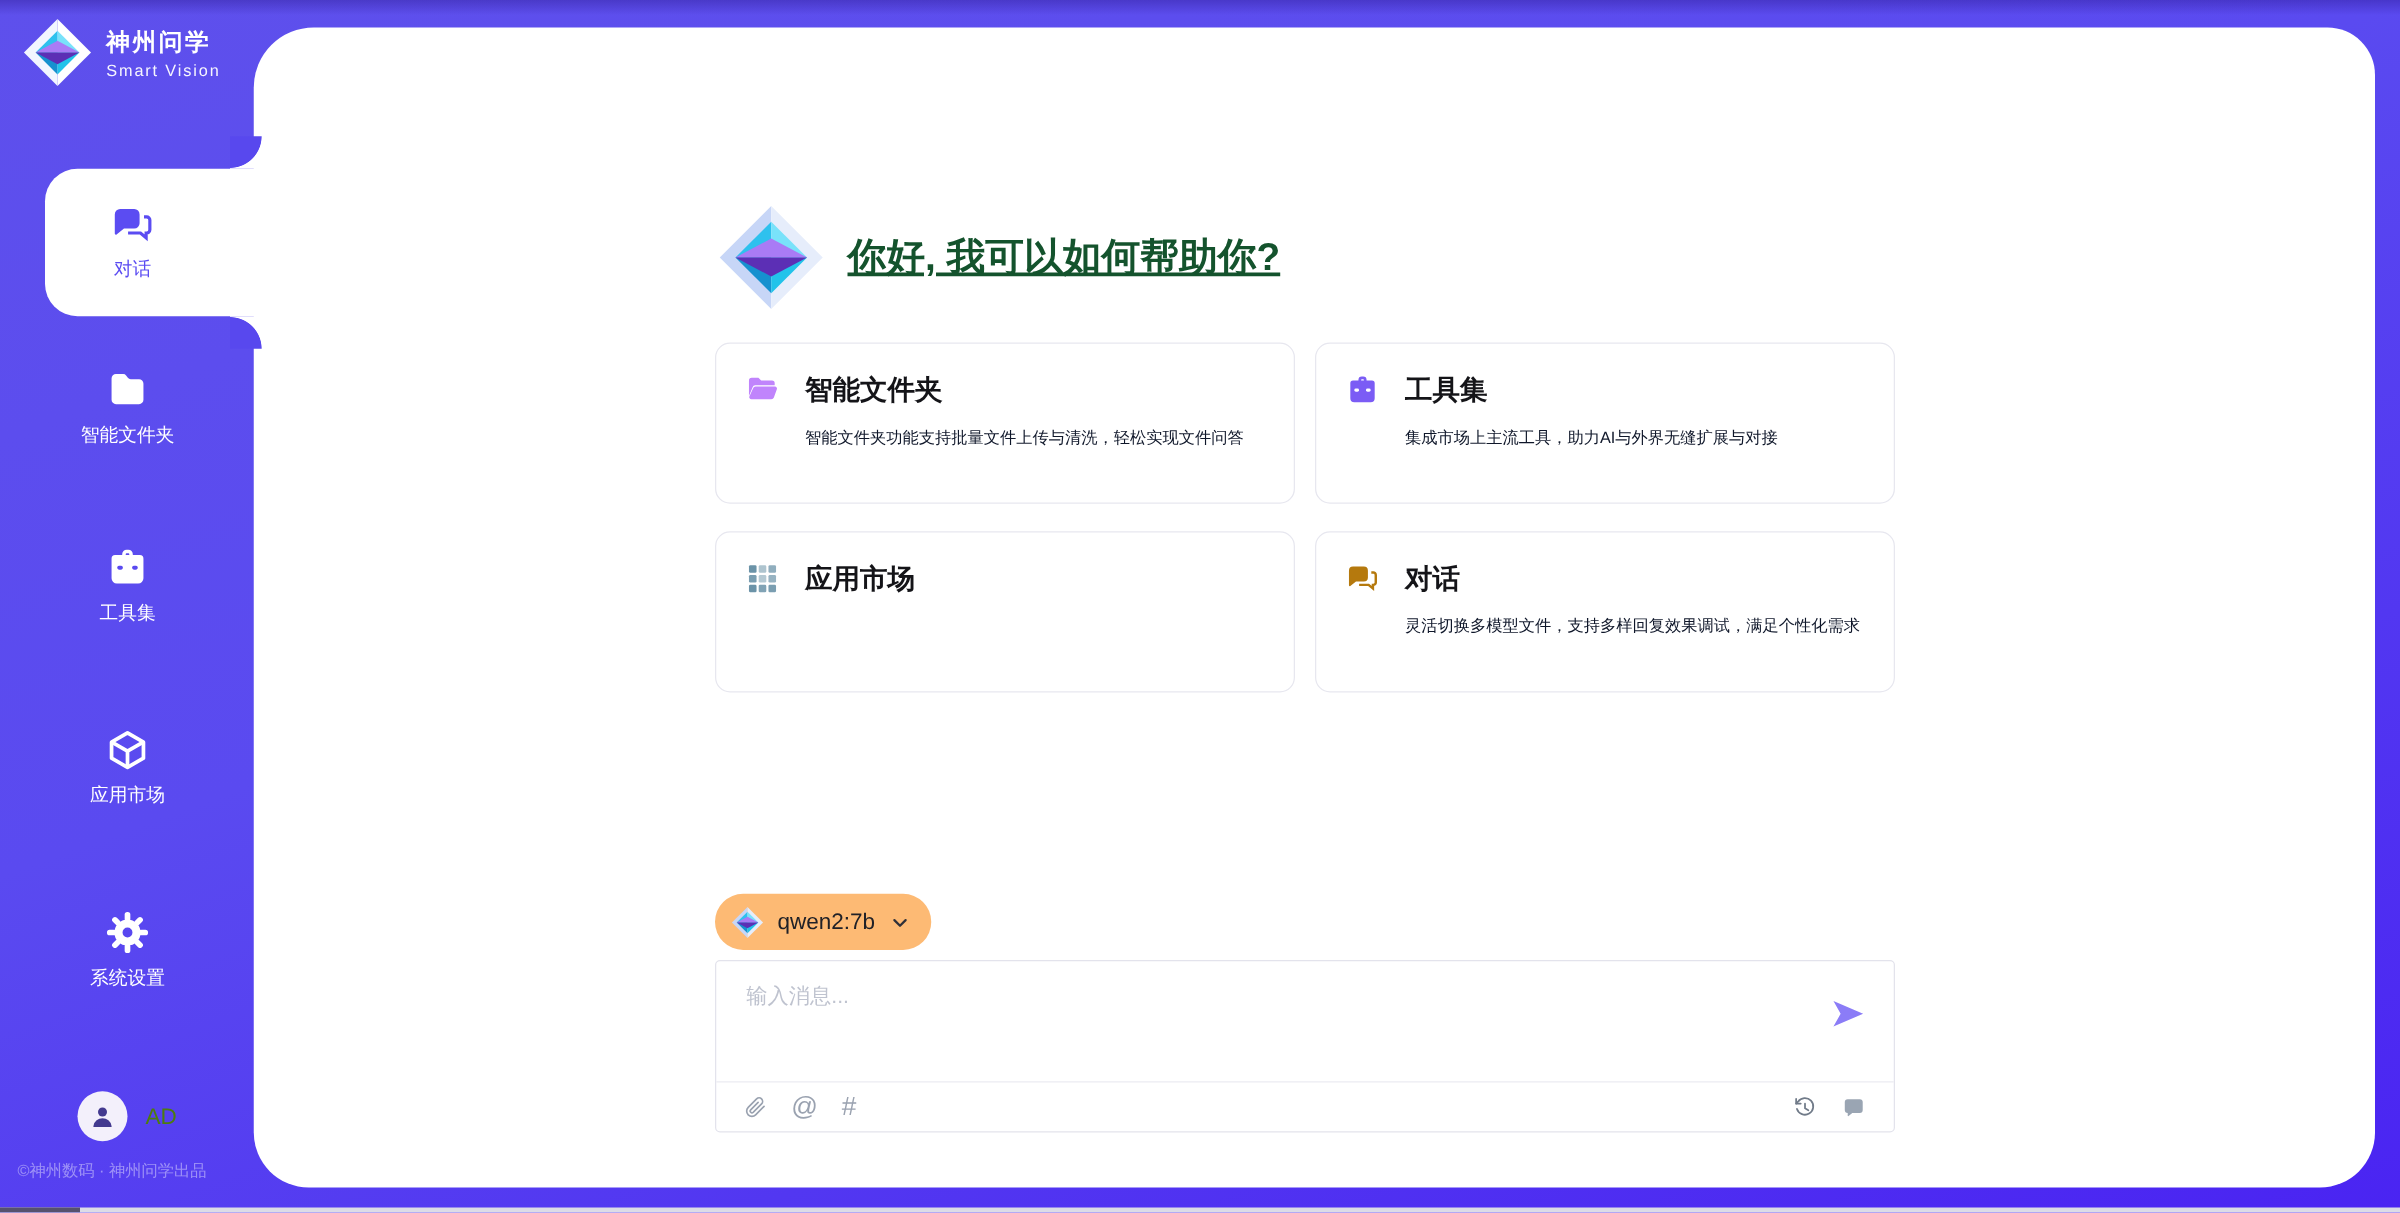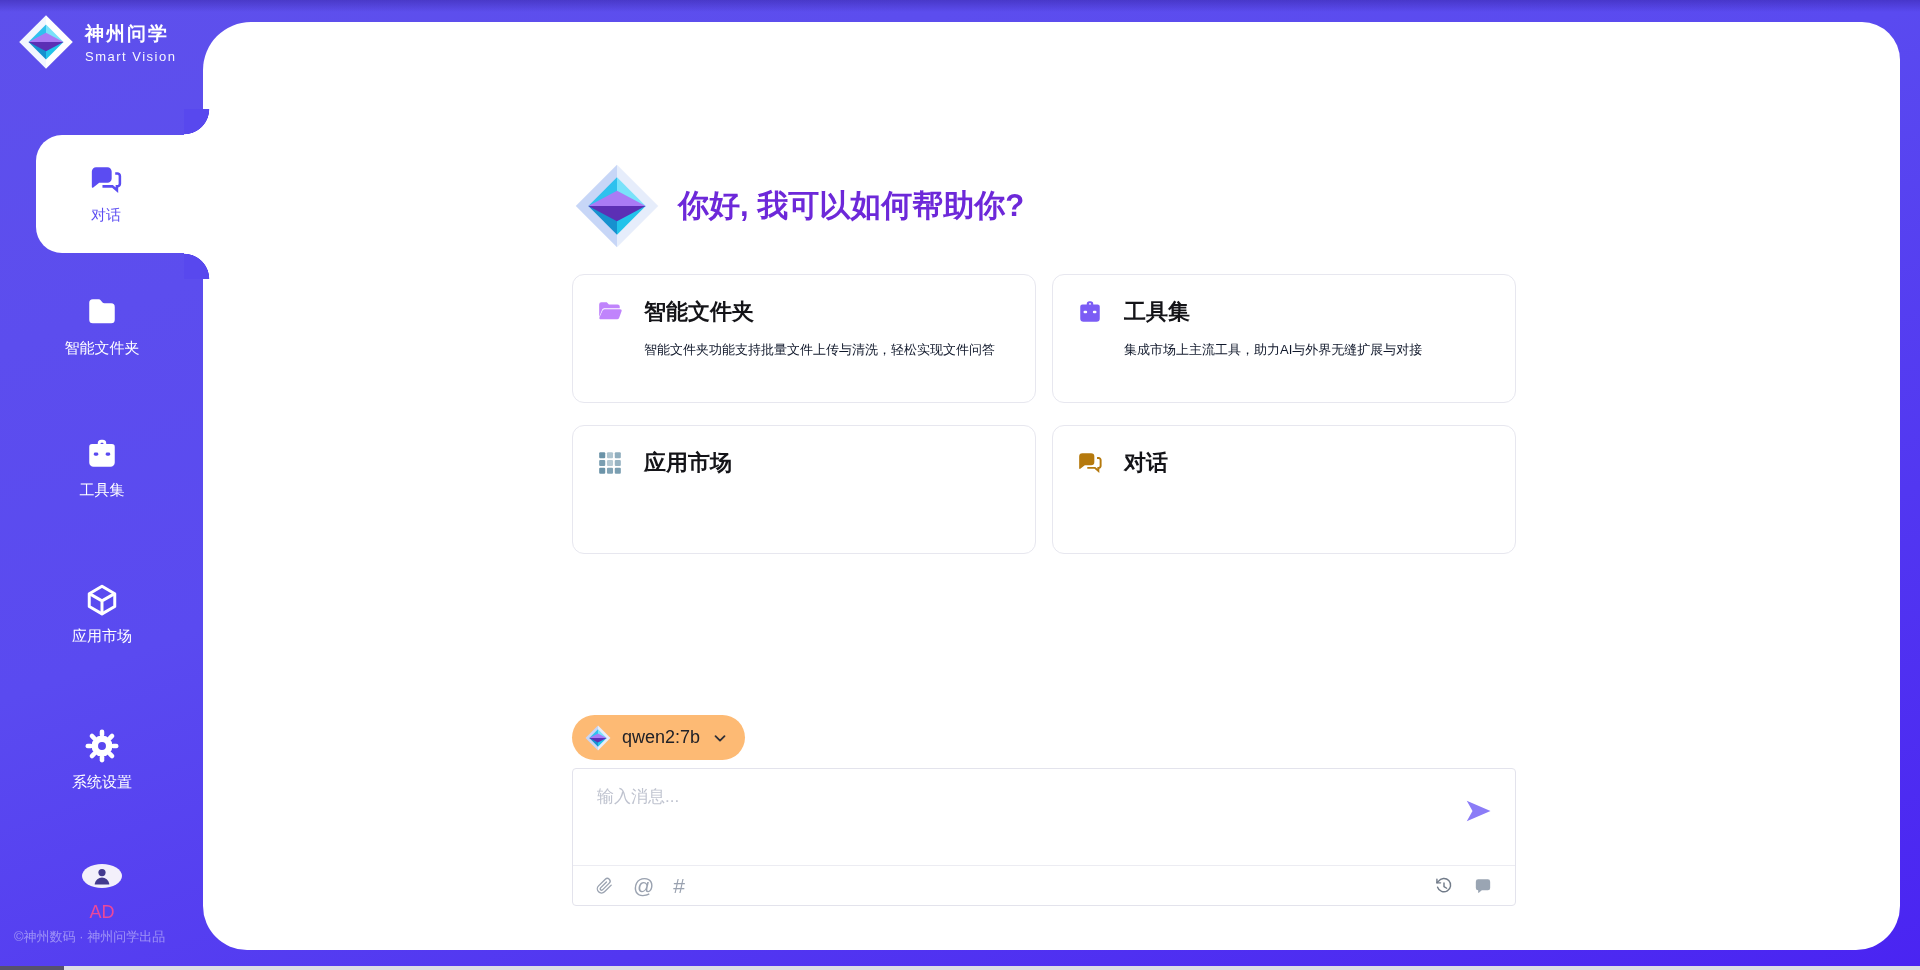--- a/index.html
+++ b/index.html
@@ -35,31 +35,31 @@
   .nav-active { position:absolute; left:36px; top:135px; width:174px; height:118px; background:#fff;
     border-radius:26px 0 0 26px; display:flex; flex-direction:column; align-items:center; justify-content:center;
     gap:9px; padding-right:34px; color:#5b4cf2; cursor:pointer; z-index:3; }
   .nav-active .nav-label { font-size:15px; }
   .nav-active::before { content:""; position:absolute; top:-26px; right:0; width:26px; height:26px;
     background:radial-gradient(26px at 0 0,#5848ee 25px,#fff 25.6px); }
   .nav-active::after { content:""; position:absolute; bottom:-26px; right:0; width:26px; height:26px;
     background:radial-gradient(26px at 0 100%,#5848ee 25px,#fff 25.6px); }
 
   .user-block { position:absolute; top:870px; left:0; width:204px; height:46px; display:flex;
-    align-items:center; justify-content:center; gap:14px; color:#ec4899; cursor:pointer; z-index:3;flex-direction:column; }
+    align-items:center; justify-content:center; gap:14px; color:#4d7c0f; cursor:pointer; z-index:3; }
   .avatar { width:40px; height:40px; border-radius:50%; background:#f3f0fb; display:flex;
     align-items:center; justify-content:center; }
   .user-name { font-size:18px; }
 
   .copyright { position:absolute; top:928px; left:14px; width:200px; color:rgba(255,255,255,.42);
     font-size:13px; z-index:3; }
 
   
   .hero { position:absolute; left:574px; top:162px; height:88px; display:flex; align-items:center; gap:18px; z-index:2; }
-  .greeting { font-size:31px; font-weight:700; color:#6d28d9; }
+  .greeting { font-size:31px; font-weight:700; color:#14532d;text-decoration:underline; }
 
   
   .cards { position:absolute; left:572px; top:274px; width:944px; display:grid;
     grid-template-columns:464px 464px; grid-template-rows:129px 129px; column-gap:16px; row-gap:22px; z-index:2; }
   .card { background:#fff; border:1px solid #e7e7ef; border-radius:12px; padding:22px 24px 0 24px; cursor:pointer; }
   .card-head { display:flex; align-items:center; gap:21px; }
   .card-title { font-size:22px; font-weight:700; color:#141418; }
   .card-desc { margin:9px 0 0 47px; font-size:13px; line-height:27px; color:#0f172a; }
 
   
@@ -223,20 +223,21 @@
   </div>
 
   <div class="card">
     <div class="card-head">
       <svg width="26" height="26" viewBox="0 0 24 24">
         <path d="M2 6a3 3 0 0 1 3-3h8a3 3 0 0 1 3 3v5a3 3 0 0 1-3 3H7.2L3 17.3a.6.6 0 0 1-1-.5V6Z" fill="#b5790d"></path>
         <path d="M9.5 16.5h7l3.2 2.7v-2.7h.3a1.8 1.8 0 0 0 1.8-1.8V9.2a1.8 1.8 0 0 0-1.8-1.8h-1.5" fill="none" stroke="#b5790d" stroke-width="1.8"></path>
       </svg>
       <span class="card-title">对话</span>
     </div>
+    <div class="card-desc">灵活切换多模型文件，支持多样回复效果调试，满足个性化需求</div>
   </div>
 
 </div>
 
 <div class="model-pill">
   <svg width="26" height="26" viewBox="0 0 48 48">
     <polygon points="24,1 1,24 24,47" fill="#c7d6f7"></polygon>
     <polygon points="24,1 47,24 24,47" fill="#e6edfb"></polygon>
     <polygon points="24,8 8,24 24,24" fill="#2ec1ee"></polygon>
     <polygon points="24,8 40,24 24,24" fill="#79e2fa"></polygon>

